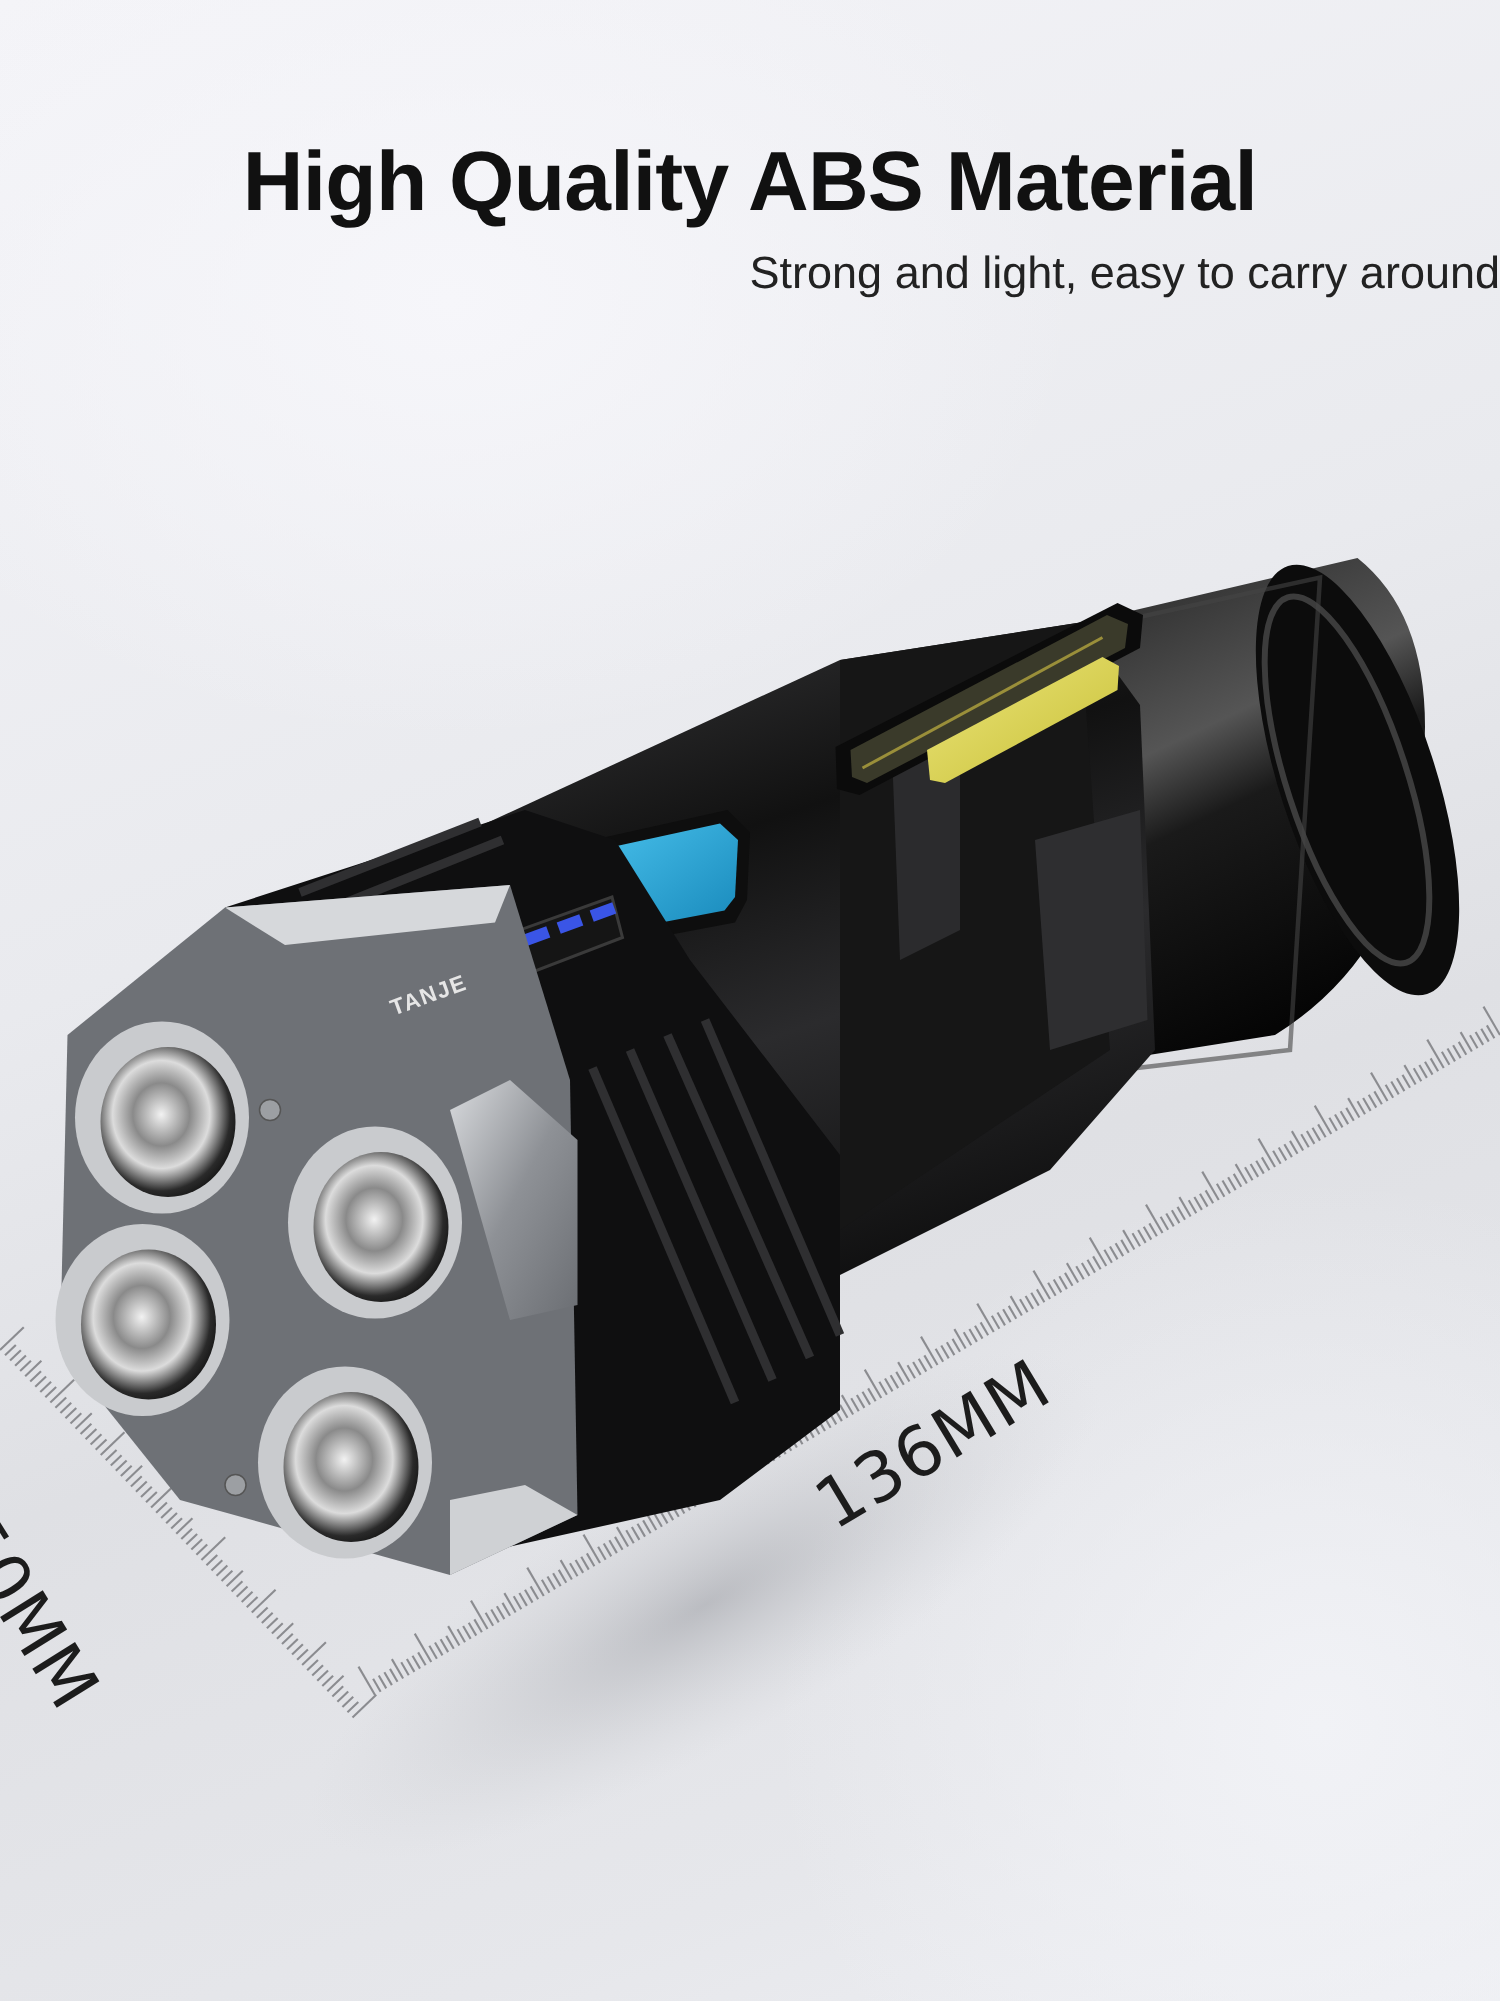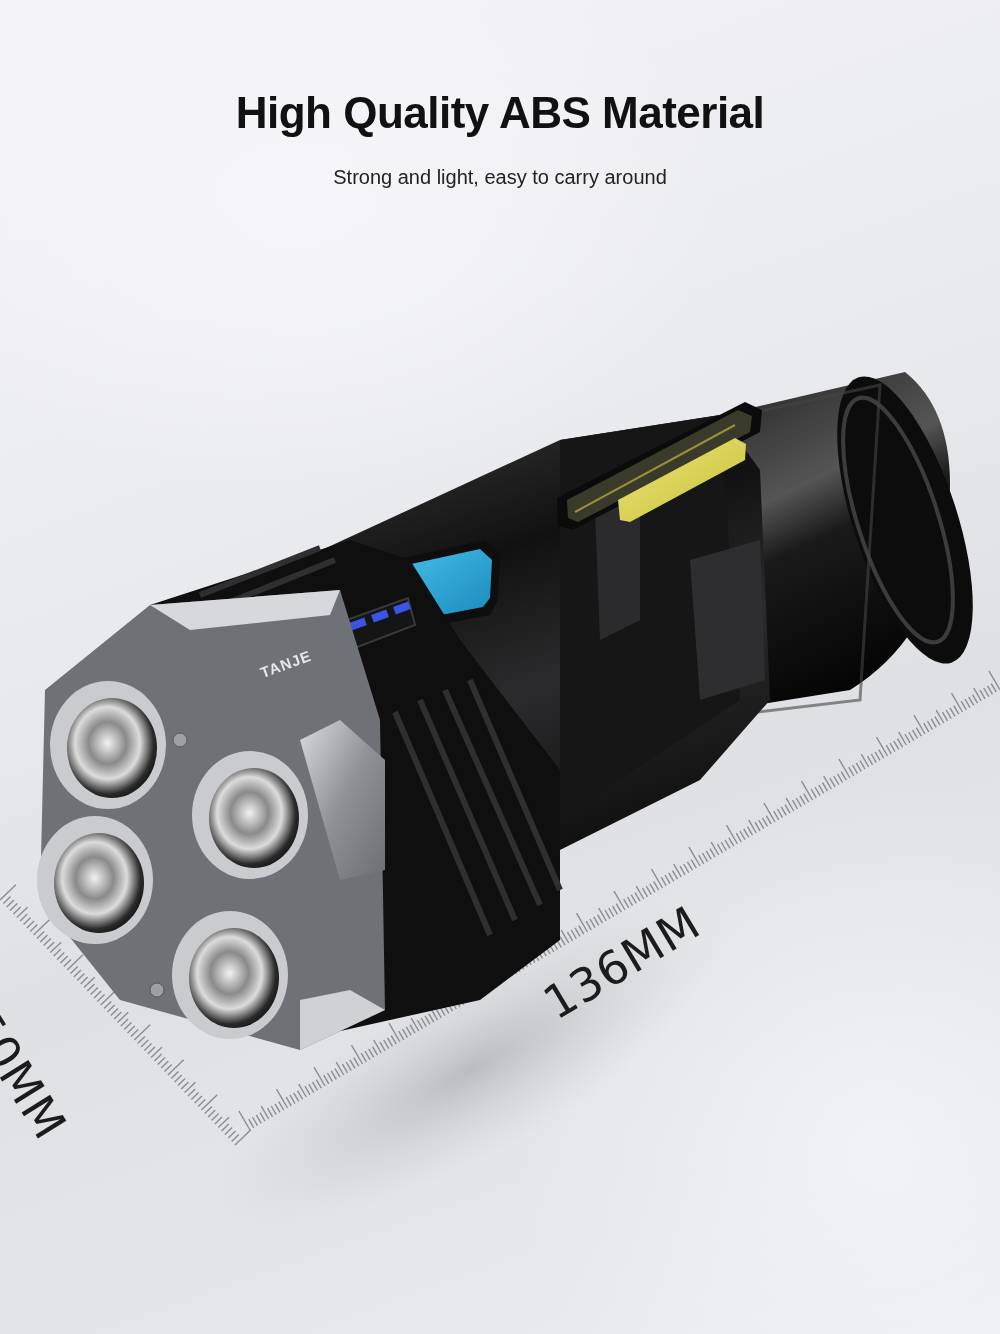--- a/index.html
+++ b/index.html
@@ -7,26 +7,26 @@
   body {
     position: relative;
     font-family: "Liberation Sans", "DejaVu Sans", sans-serif;
     background:
       radial-gradient(ellipse 600px 420px at 300px 200px, #f6f6fa 0%, rgba(246,246,250,0) 70%),
       radial-gradient(ellipse 520px 520px at 880px 1150px, #f1f2f6 0%, rgba(241,242,246,0) 70%),
       linear-gradient(160deg, #f4f4f8 0%, #e9eaee 40%, #dfe0e4 60%, #e6e7eb 85%, #eeeff3 100%);
   }
   .headline {
     position: absolute; left: 0; top: 88px; width: 1000px;
-    text-align: center; font-weight: bold; font-size: 44px;
+    text-align: center; font-weight: bold; font-size: 56px;
     color: #111; letter-spacing: -0.5px;
   }
   .subhead {
     position: absolute; left: 0; top: 166px; width: 1000px;
-    text-align: center; font-size: 20px; color: #222;
+    text-align: right; font-size: 30px; color: #222;
   }
   .stage { position: absolute; left: 0; top: 0; width: 1000px; height: 1334px; }
   .dim-label {
     position: absolute; font-size: 46px; color: #1c1c1c;
     font-family: "DejaVu Sans", sans-serif; letter-spacing: 1px;
     white-space: nowrap;
   }
   .dim-length { left: 548px; top: 980px; transform: rotate(-31deg); transform-origin: left center; }
   .dim-width  { left: 2px; top: 1000px; transform: rotate(58deg); transform-origin: left top; }
 </style>

